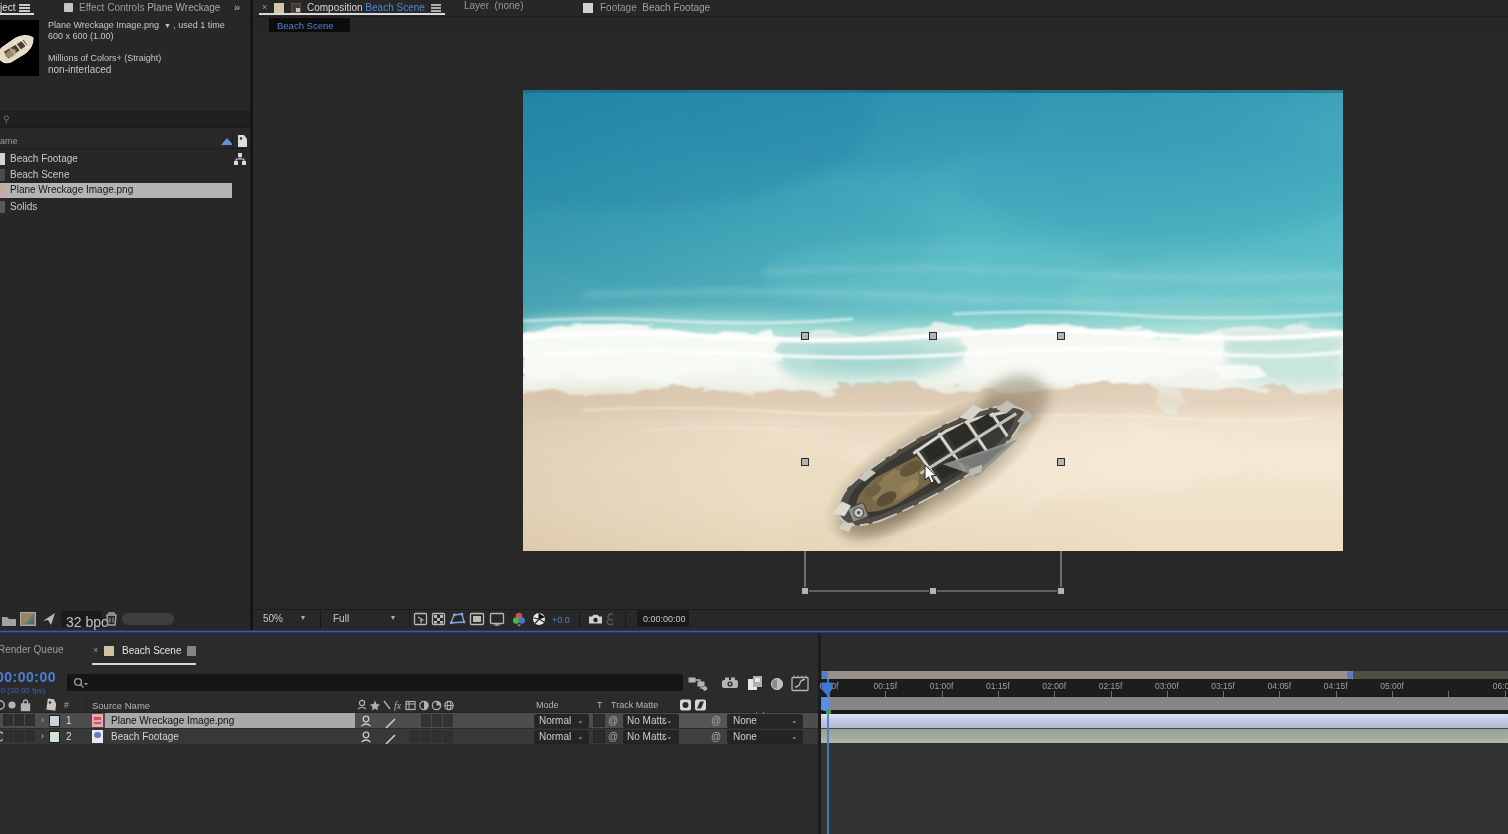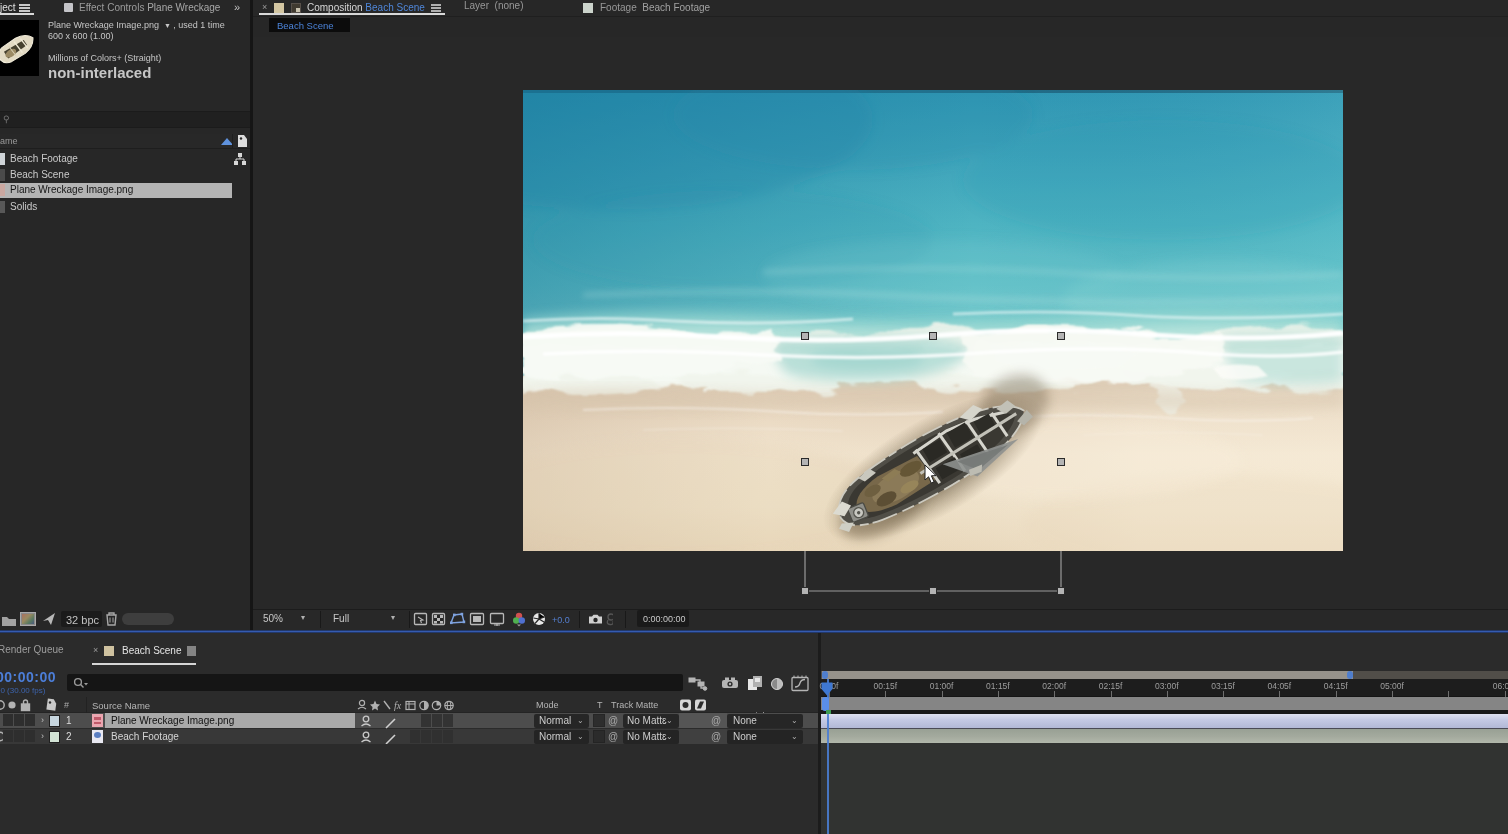--- a/index.html
+++ b/index.html
@@ -32,21 +32,21 @@
         <line x1="1" y1="-7" x2="2" y2="7" stroke="#f0ead6" stroke-width="1.4"></line>
         <line x1="8" y1="-6" x2="9" y2="6" stroke="#f0ead6" stroke-width="1.4"></line>
         <line x1="-6" y1="-6" x2="-5" y2="6" stroke="#d8d0b4" stroke-width="1"></line>
       </g>
     </svg>
   </div>
 
   <div class="t" style="left:48px;top:20px;font-size:9px;color:#c6c6c6;">Plane Wreckage Image.png&nbsp; <span style="font-size:7px;">▼</span> , used 1 time</div>
   <div class="t" style="left:48px;top:31px;font-size:9px;color:#c6c6c6;">600 x 600 (1.00)</div>
   <div class="t" style="left:48px;top:53px;font-size:9px;color:#c6c6c6;">Millions of Colors+ (Straight)</div>
-  <div class="t" style="left:48px;top:64px;font-size:15px;color:#c6c6c6;font-weight:bold;">non-interlaced</div>
+  <div class="t" style="left:48px;top:64px;font-size:10px;color:#c6c6c6;">non-interlaced</div>
 
   <div class="abs" style="left:0;top:111px;width:250px;height:17px;background:#202020;border-top:1px solid #1b1b1b;border-bottom:1px solid #1b1b1b;"></div>
   <div class="t" style="left:3px;top:114px;font-size:9px;color:#777;">⚲</div>
 
   <div class="abs" style="left:0;top:134px;width:250px;height:15px;background:#282828;border-bottom:1px solid #1e1e1e;"></div>
   <div class="t" style="left:0;top:136px;font-size:9px;color:#9a9a9a;">ame</div>
   <svg class="abs" style="left:220px;top:137px;" width="14" height="9">
         <path d="M1,8 L7,1 L13,8 Z" fill="#5f92dd"></path>
       </svg>
   <svg class="abs" style="left:236px;top:134px;" width="13" height="15">
@@ -75,21 +75,21 @@
   <svg class="abs" style="left:2px;top:615px;" width="15" height="12">
         <path d="M0,2 L5,2 L7,4 L14,4 L14,11 L0,11 Z" fill="#a2a2a2"></path>
       </svg>
   <div class="abs" style="left:20px;top:612px;width:16px;height:14px;background:#888;border:1px solid #aaa;">
     <div class="abs" style="left:1px;top:1px;width:12px;height:10px;background:linear-gradient(135deg,#a87060 0%,#9a8a60 40%,#5a7a60 70%,#4a5a80 100%);"></div>
   </div>
   <svg class="abs" style="left:42px;top:612px;" width="15" height="14">
         <path d="M1,9 L13,1 L9,13 L6,8 Z" fill="#b8b8b8"></path>
       </svg>
   <div class="abs" style="left:61px;top:611px;width:41px;height:16px;background:#1b1b1b;border-radius:2px;"></div>
-  <div class="t" style="left:66px;top:614px;font-size:11px;color:#c2c2c2;">32 bpc</div>
+  <div class="t" style="left:66px;top:614px;font-size:14px;color:#c2c2c2;">32 bpc</div>
   <svg class="abs" style="left:105px;top:611px;" width="13" height="16">
         <path d="M2,4 L11,4 L10,14 L3,14 Z M4,4 L4,2 L9,2 L9,4" fill="none" stroke="#a8a8a8" stroke-width="1.4"></path>
         <path d="M5,6.5 L5,11.5 M8,6.5 L8,11.5" stroke="#a8a8a8"></path>
       </svg>
   <div class="abs" style="left:122px;top:613px;width:52px;height:12px;background:#3e3e3e;border-radius:6px;"></div>
 </div>
 
 <div class="abs" style="left:250px;top:0;width:3px;height:633px;background:#151515;"></div>
 
 <div id="comppanel" class="abs" style="left:253px;top:0;width:1255px;height:633px;background:#272727;">

